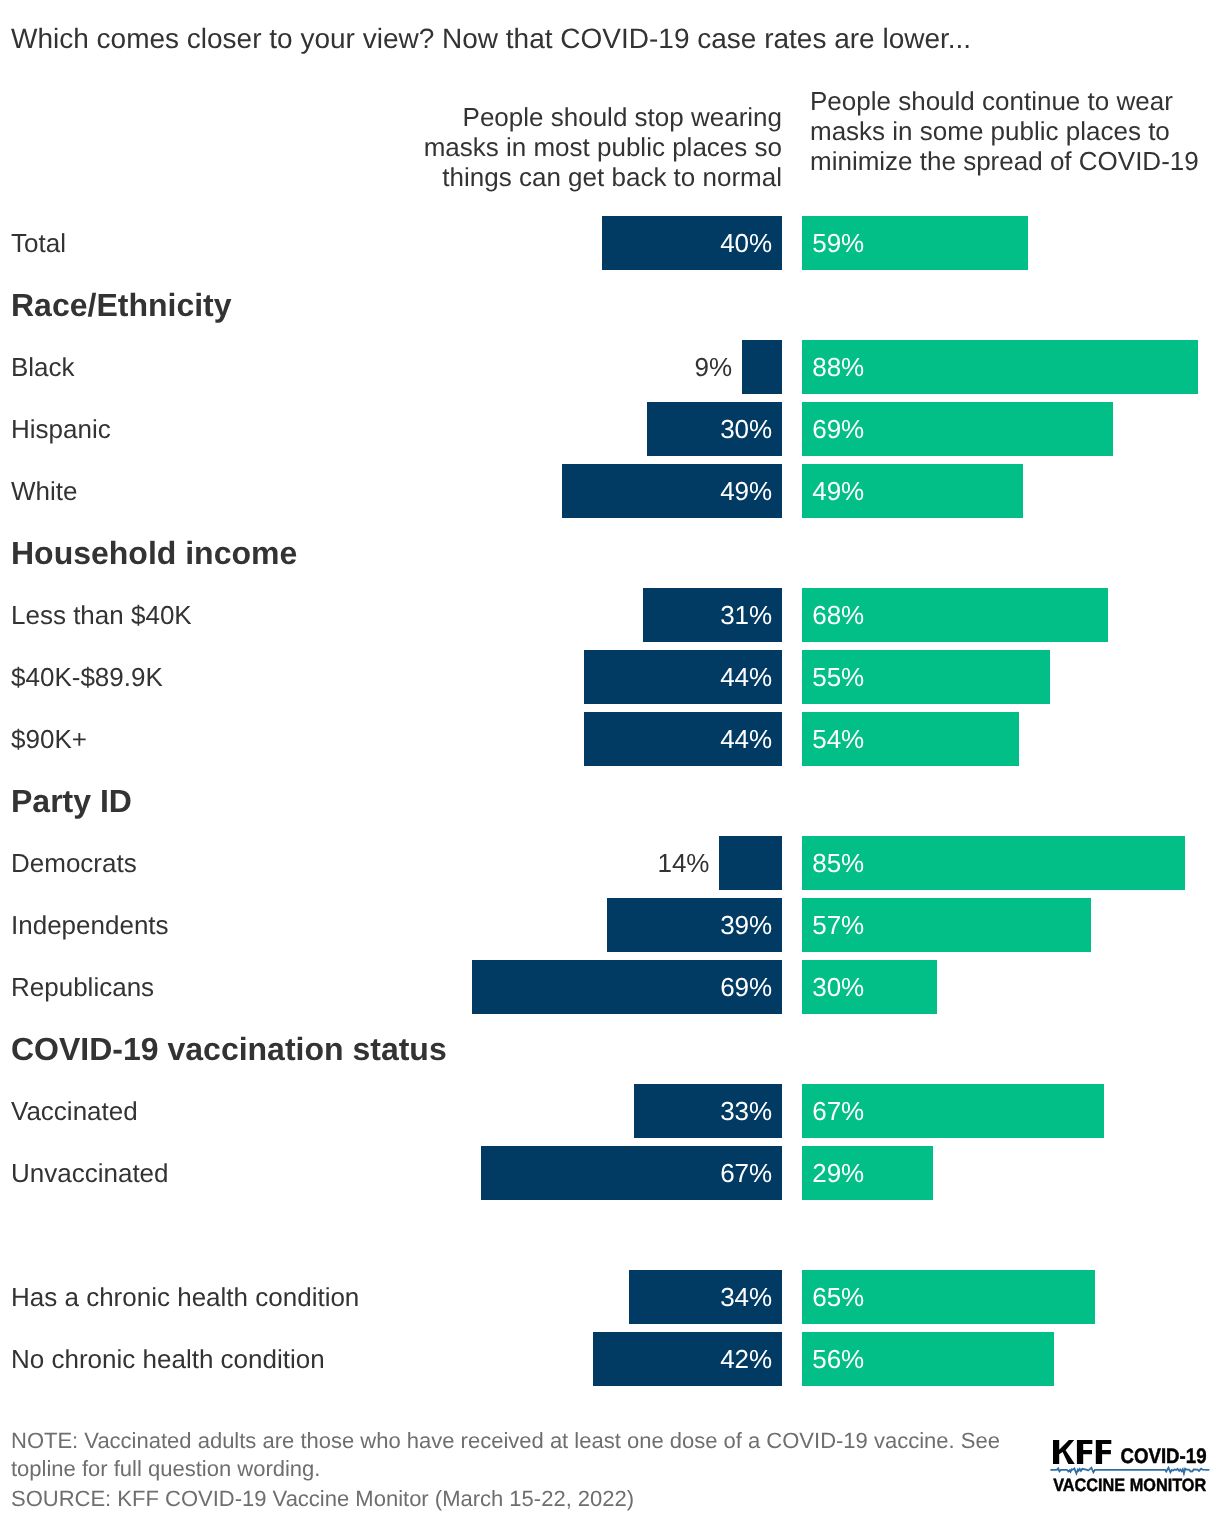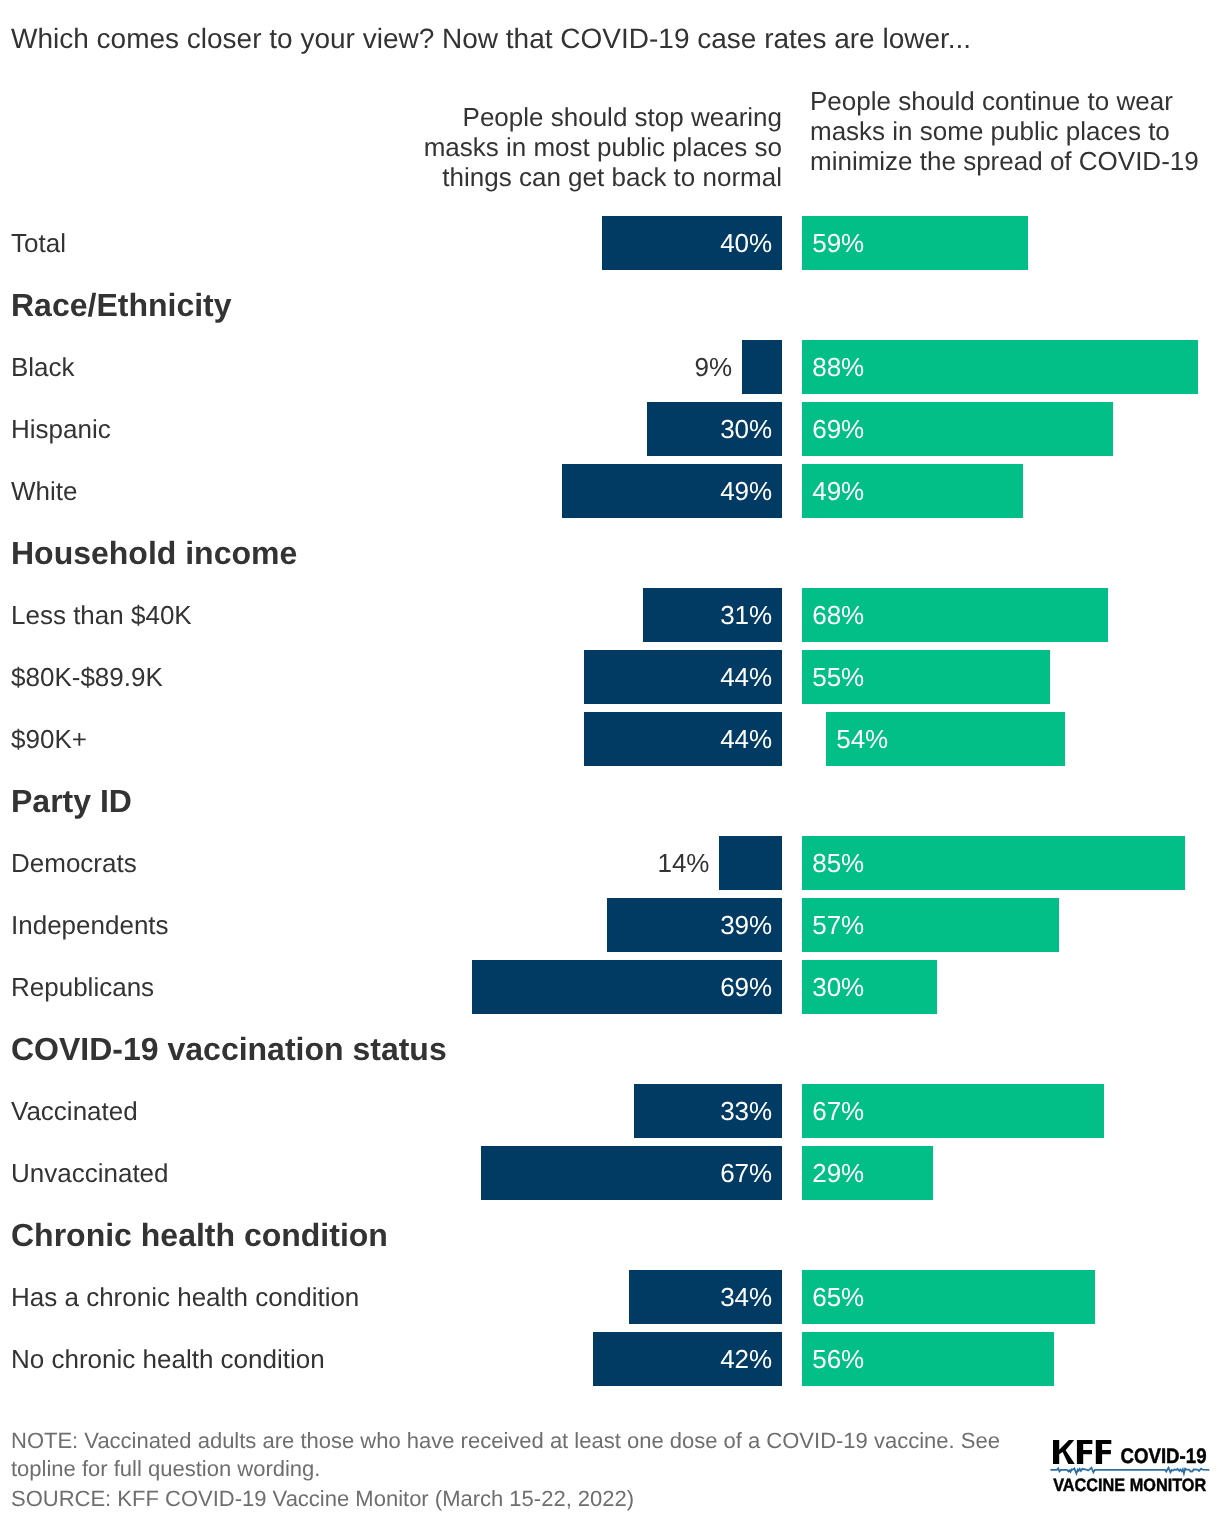--- a/index.html
+++ b/index.html
@@ -80,46 +80,46 @@
       <span class="vin2">49%</span>
     </div>
   <div class="grp" style="top:525.7px"><span>Household income</span></div>
   <div class="lbl" style="top:587.7px"><span>Less than $40K</span></div>
   <div class="bar bstop" style="top: 587.7px; width: 139.5px; left: 642.5px;">
       <span class="vin">31%</span>
     </div>
   <div class="bar bcont" style="top: 587.7px; width: 306px; left: 802px;">
       <span class="vin2">68%</span>
     </div>
-  <div class="lbl" style="top:649.7px"><span>$80K-$89.9K</span></div>
+  <div class="lbl" style="top:649.7px"><span>$40K-$89.9K</span></div>
   <div class="bar bstop" style="top: 649.7px; width: 198px; left: 584px;">
       <span class="vin">44%</span>
     </div>
   <div class="bar bcont" style="top: 649.7px; width: 247.5px; left: 802px;">
       <span class="vin2">55%</span>
     </div>
   <div class="lbl" style="top:711.7px"><span>$90K+</span></div>
   <div class="bar bstop" style="top: 711.7px; width: 198px; left: 584px;">
       <span class="vin">44%</span>
     </div>
-  <div class="bar bcont" style="top: 711.7px; width: 239px; left: 802px; margin-left: 24px;">
+  <div class="bar bcont" style="top: 711.7px; width: 217px; left: 802px;">
       <span class="vin2">54%</span>
     </div>
   <div class="grp" style="top:773.7px"><span>Party ID</span></div>
   <div class="lbl" style="top:835.7px"><span>Democrats</span></div>
   <div class="bar bstop" style="top: 835.7px; width: 63px; left: 719px;"></div>
   <div class="vout" style="top: 835.7px; right: 510.5px;"><span>14%</span></div>
   <div class="bar bcont" style="top: 835.7px; width: 382.5px; left: 802px;">
       <span class="vin2">85%</span>
     </div>
   <div class="lbl" style="top:897.7px"><span>Independents</span></div>
   <div class="bar bstop" style="top: 897.7px; width: 175.5px; left: 606.5px;">
       <span class="vin">39%</span>
     </div>
-  <div class="bar bcont" style="top: 897.7px; width: 256.5px; left: 802px;">
+  <div class="bar bcont" style="top: 897.7px; width: 256.5px; left: 802px; padding-left: 32px;">
       <span class="vin2">57%</span>
     </div>
   <div class="lbl" style="top:959.7px"><span>Republicans</span></div>
   <div class="bar bstop" style="top: 959.7px; width: 310.5px; left: 471.5px;">
       <span class="vin">69%</span>
     </div>
   <div class="bar bcont" style="top: 959.7px; width: 135px; left: 802px;">
       <span class="vin2">30%</span>
     </div>
   <div class="grp" style="top:1021.7px"><span>COVID-19 vaccination status</span></div>
@@ -130,21 +130,20 @@
   <div class="bar bcont" style="top: 1083.7px; width: 301.5px; left: 802px;">
       <span class="vin2">67%</span>
     </div>
   <div class="lbl" style="top:1145.7px"><span>Unvaccinated</span></div>
   <div class="bar bstop" style="top: 1145.7px; width: 301.5px; left: 480.5px;">
       <span class="vin">67%</span>
     </div>
   <div class="bar bcont" style="top: 1145.7px; width: 130.5px; left: 802px;">
       <span class="vin2">29%</span>
     </div>
-  <div class="grp" style="top:1207.7px"><span>Chronic health condition</span></div>
   <div class="lbl" style="top:1269.7px"><span>Has a chronic health condition</span></div>
   <div class="bar bstop" style="top: 1269.7px; width: 153px; left: 629px;">
       <span class="vin">34%</span>
     </div>
   <div class="bar bcont" style="top: 1269.7px; width: 292.5px; left: 802px;">
       <span class="vin2">65%</span>
     </div>
   <div class="lbl" style="top:1331.7px"><span>No chronic health condition</span></div>
   <div class="bar bstop" style="top: 1331.7px; width: 189px; left: 593px;">
       <span class="vin">42%</span>

